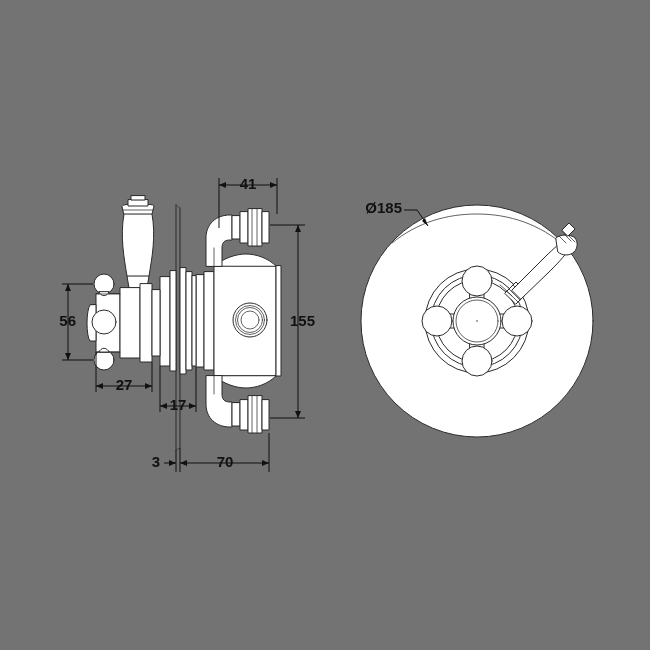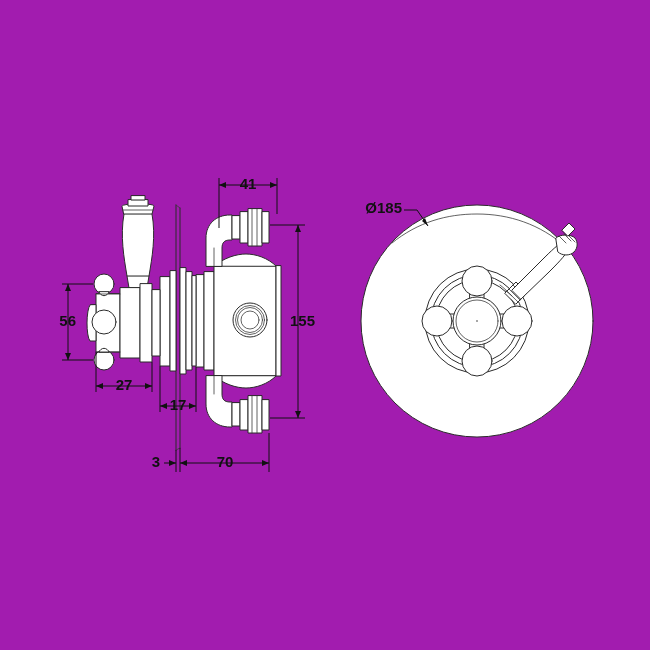--- a/index.html
+++ b/index.html
@@ -8,21 +8,21 @@
     padding: 0;
     background: #ffffff;
   }
   body {
     font-family: "Liberation Sans", sans-serif;
   }
   #canvas {
     position: relative;
     width: 650px;
     height: 650px;
-    background: #a21caf;
+    background: #737373;
     overflow: hidden;
   }
   svg#drawing {
     position: absolute;
     left: 0;
     top: 0;
     width: 650px;
     height: 650px;
     display: block;
   }

